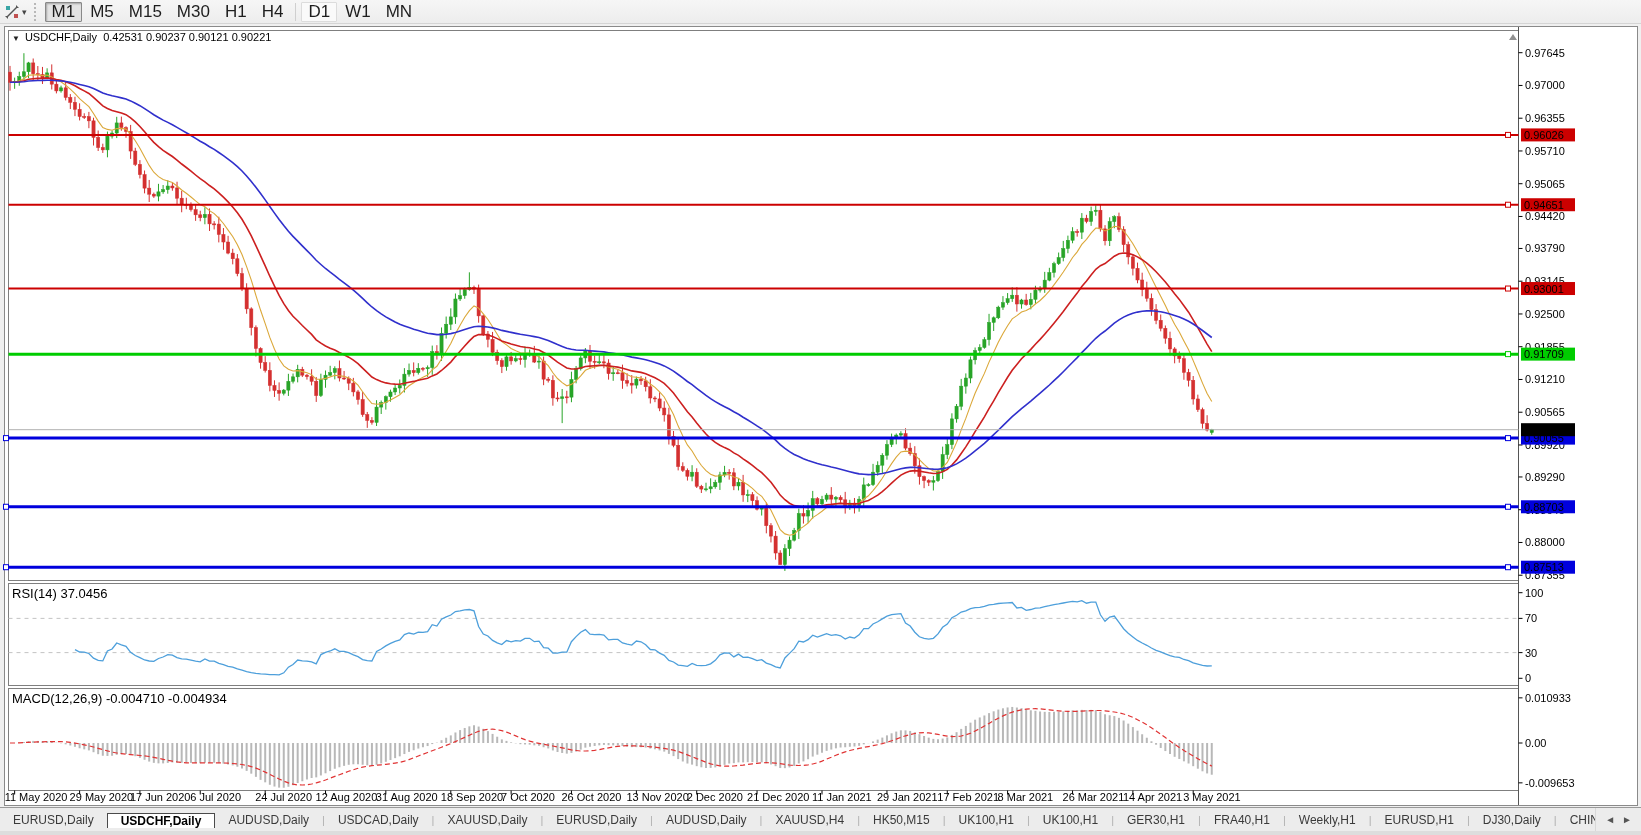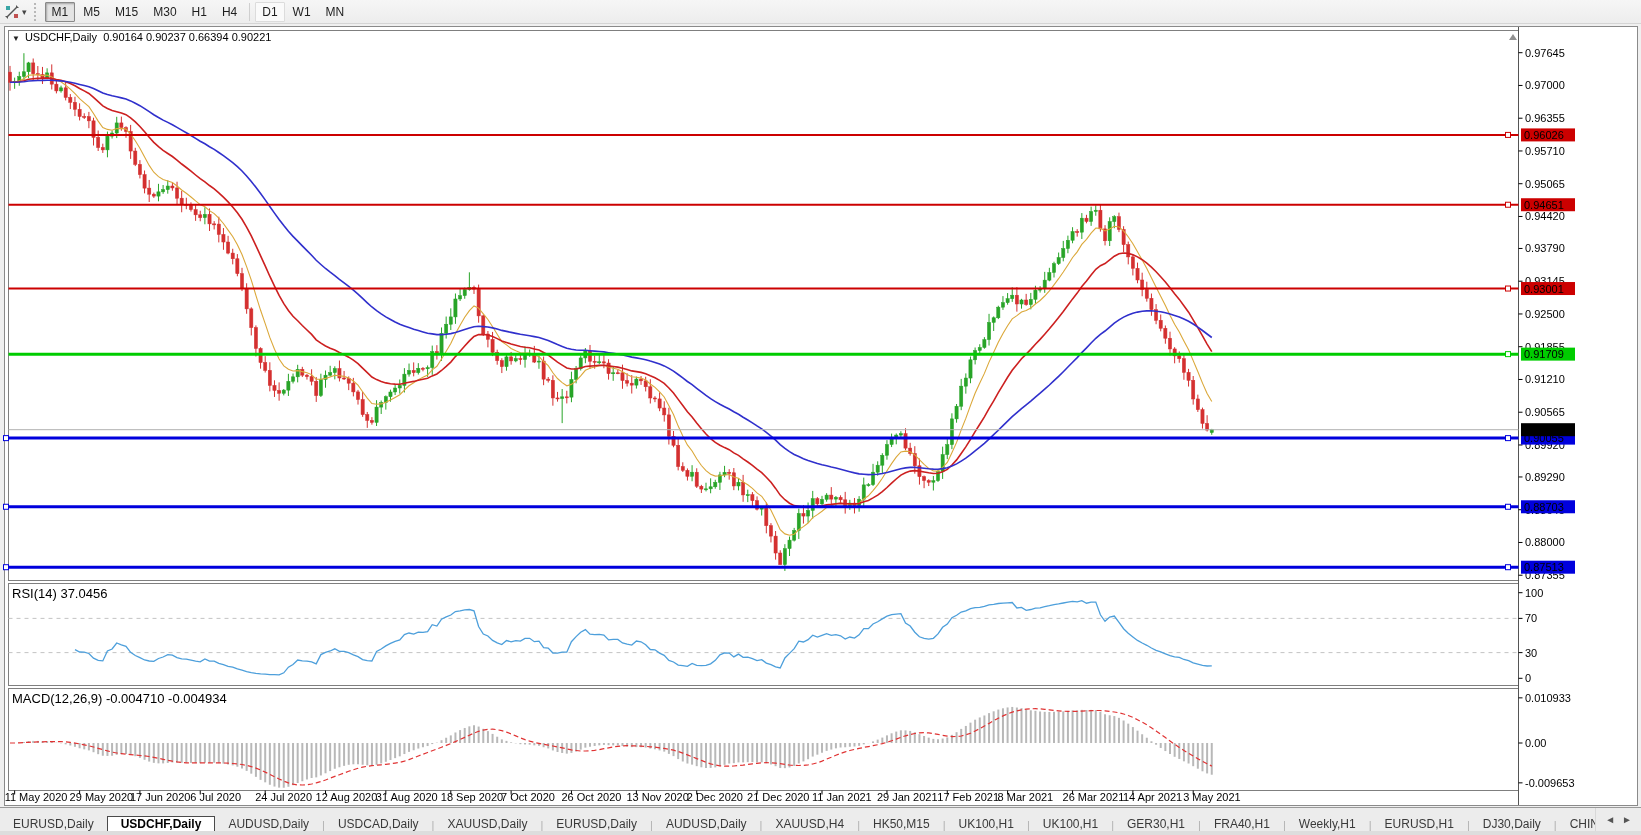--- a/index.html
+++ b/index.html
@@ -4,35 +4,35 @@
 <style>
   *{margin:0;padding:0;box-sizing:border-box}
   html,body{width:1641px;height:835px;overflow:hidden}
   body{position:relative;background:#f0f0f0;font-family:"Liberation Sans",sans-serif;-webkit-font-smoothing:antialiased}
   
   .toolbar{position:absolute;top:0;left:0;width:1641px;height:24px;background:linear-gradient(#f6f6f6,#ededed);border-bottom:1px solid #d5d5d5;display:flex;align-items:center;padding-left:3px;z-index:10}
   .tool-icon{width:18px;height:18px;display:flex;align-items:center;justify-content:center}
   .dd-arrow{font-size:9px;color:#444;padding:0 4px 0 1px}
   .grip{width:6px;height:18px;border-left:2px dotted #b8b8b8;margin:0 5px 0 3px}
   .tfwrap{display:flex;align-items:center;gap:1px}
-  .tf-btn{height:20px;min-width:27px;padding:0 6px;font-size:12px;color:#1e1e1e;display:flex;align-items:center;justify-content:center;border:1px solid transparent;border-radius:1px}
+  .tf-btn{height:20px;min-width:27px;padding:0 6px;font-size:17px;color:#1e1e1e;display:flex;align-items:center;justify-content:center;border:1px solid transparent;border-radius:1px}
   .tf-btn.active{border:1px solid #898989;background:#e4e4e4;box-shadow:inset 1px 1px 2px rgba(0,0,0,.28)}
   .tf-btn.subtle{border:1px solid #dcdcdc;background:#fafafa}
   .tb-sep{width:1px;height:18px;background:#cfcfcf;margin:0 4px}
   
   #cs{position:absolute;top:0;left:0;z-index:1}
   svg text{font-family:"Liberation Sans",sans-serif;font-size:11px;fill:#000}
   .chart-title{position:absolute;top:31px;left:12px;font-size:11px;color:#000;z-index:5;white-space:nowrap}
   .chart-title .arr{font-size:8px;margin-right:5px;color:#222}
   .panel-label{position:absolute;left:12px;font-size:13px;color:#000;z-index:5;white-space:nowrap}
   .rsi-label{top:586px}
   .macd-label{top:691px}
   
   .tabbar{position:absolute;left:0;top:807px;width:1641px;height:24px;background:#ececec;border-top:1px solid #999;display:flex;align-items:stretch;font-size:12px;color:#3a3a3a;z-index:10}
-  .tabs-scroll{flex:1;display:flex;align-items:flex-end;overflow:hidden;white-space:nowrap}
+  .tabs-scroll{flex:1;display:flex;align-items:center;overflow:hidden;white-space:nowrap}
   .tab{display:flex;align-items:center;padding:0 13px;white-space:nowrap}
   .tab.active{background:#fff;border:1px solid #4a4a4a;border-bottom:none;font-weight:bold;color:#000;margin-top:1px}
   .tabsep{display:flex;align-items:center;color:#b0b0b0;font-size:11px}
   .tab-scroll{display:flex;align-items:center;gap:7px;padding:0 9px;color:#555;font-size:10px;border-left:1px solid #d8d8d8}
   .bottom-strip{position:absolute;left:0;top:831px;width:1641px;height:4px;background:#dddddd;z-index:10}
 </style>
 </head>
 <body>
 
 <svg id="cs" width="1641" height="835">
@@ -987,21 +987,21 @@
       <div class="tf-btn">H1</div>
       <div class="tf-btn">H4</div>
       <div class="tb-sep"></div>
       <div class="tf-btn subtle">D1</div>
       <div class="tf-btn">W1</div>
       <div class="tf-btn">MN</div>
     </div>
 </div>
 
 <div class="chart-title">
-  <span class="arr">▼</span><span>USDCHF,Daily</span>&nbsp;&nbsp;<span>0.90164 0.90237 0.66394 0.90221</span>
+  <span class="arr">▼</span><span>USDCHF,Daily</span>&nbsp;&nbsp;<span>0.42531 0.90237 0.90121 0.90221</span>
 </div>
 <div class="panel-label rsi-label">RSI(14) 37.0456</div>
 <div class="panel-label macd-label">MACD(12,26,9) -0.004710 -0.004934</div>
 
 <div class="tabbar">
   <div class="tabs-scroll">
       <div class="tab">EURUSD,Daily</div>
       <div class="tab active">USDCHF,Daily</div>
       <div class="tab">AUDUSD,Daily</div>
       <span class="tabsep">|</span>

